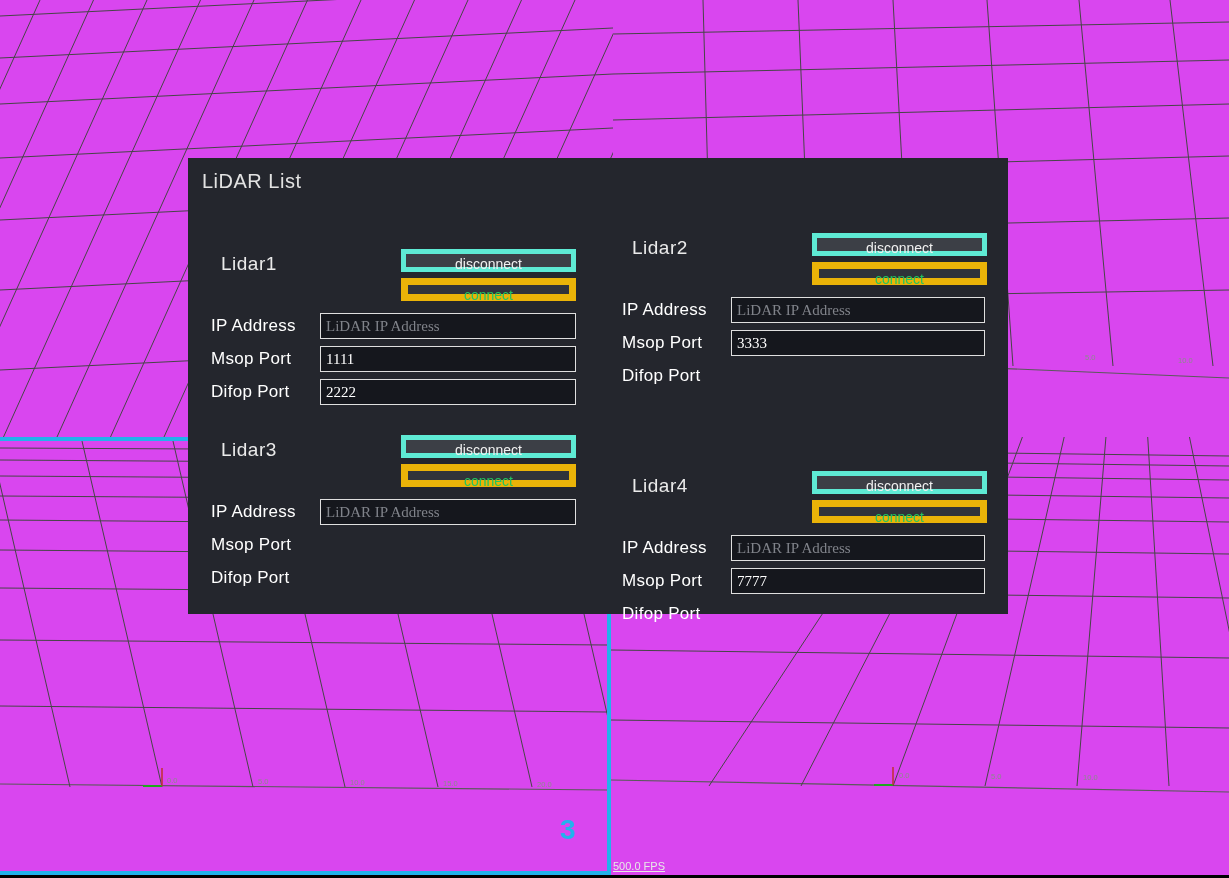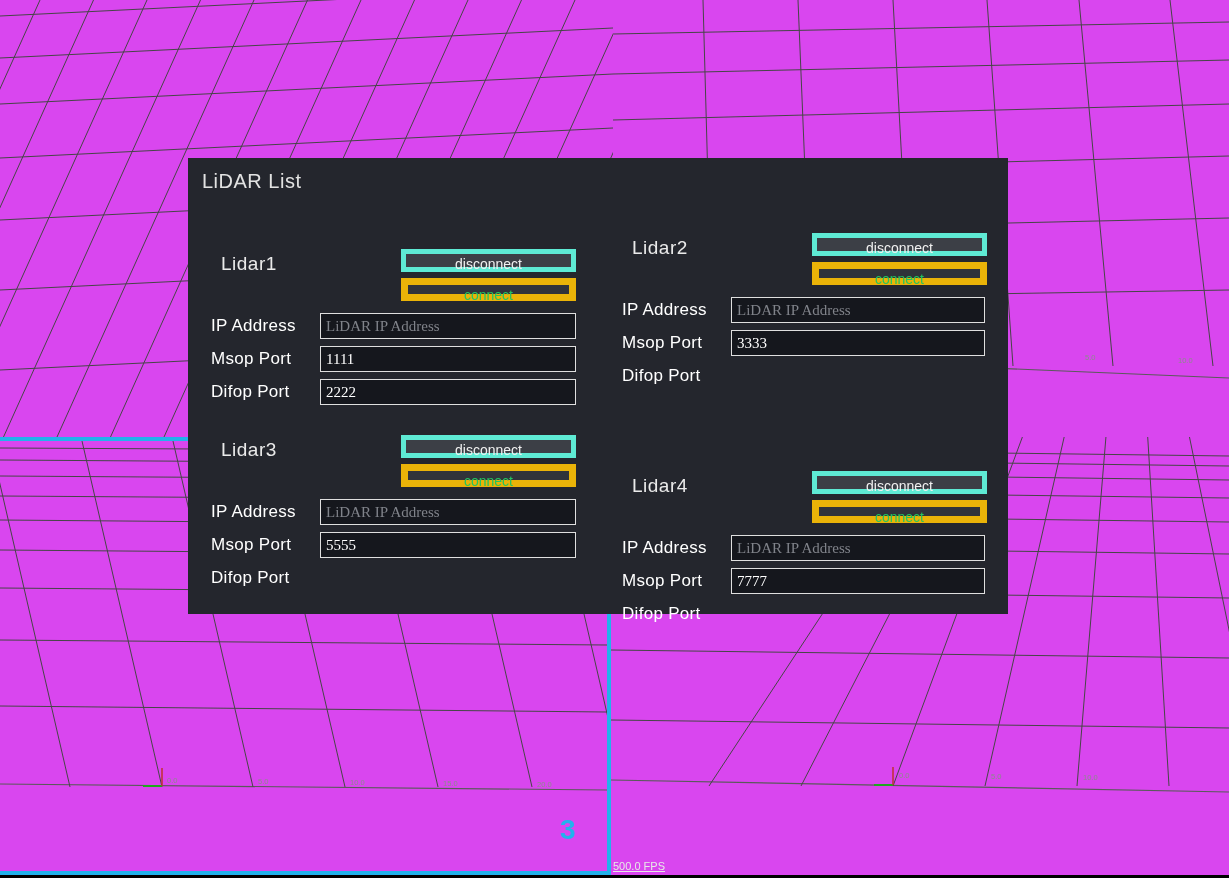--- a/index.html
+++ b/index.html
@@ -194,21 +194,20 @@
     <div class="lidar-section" style="left:22px;top:274px;">
       <div class="lidar-name">Lidar3</div>
       <button class="btn btn-disconnect">disconnect</button>
       <button class="btn btn-connect">connect</button>
       <div class="field-row" style="top:67px;">
         <label>IP Address</label>
         <input placeholder="LiDAR IP Address" style="">
       </div>
       <div class="field-row" style="top:100px;">
         <label>Msop Port</label>
-        <input value="5555" style="">
       </div>
       <div class="field-row" style="top:133px;">
         <label>Difop Port</label>
       </div>
     </div>
 
     <div class="lidar-section col-b" style="left:433px;top:274px;margin-top:36px;">
       <div class="lidar-name">Lidar4</div>
       <button class="btn btn-disconnect">disconnect</button>
       <button class="btn btn-connect">connect</button>

